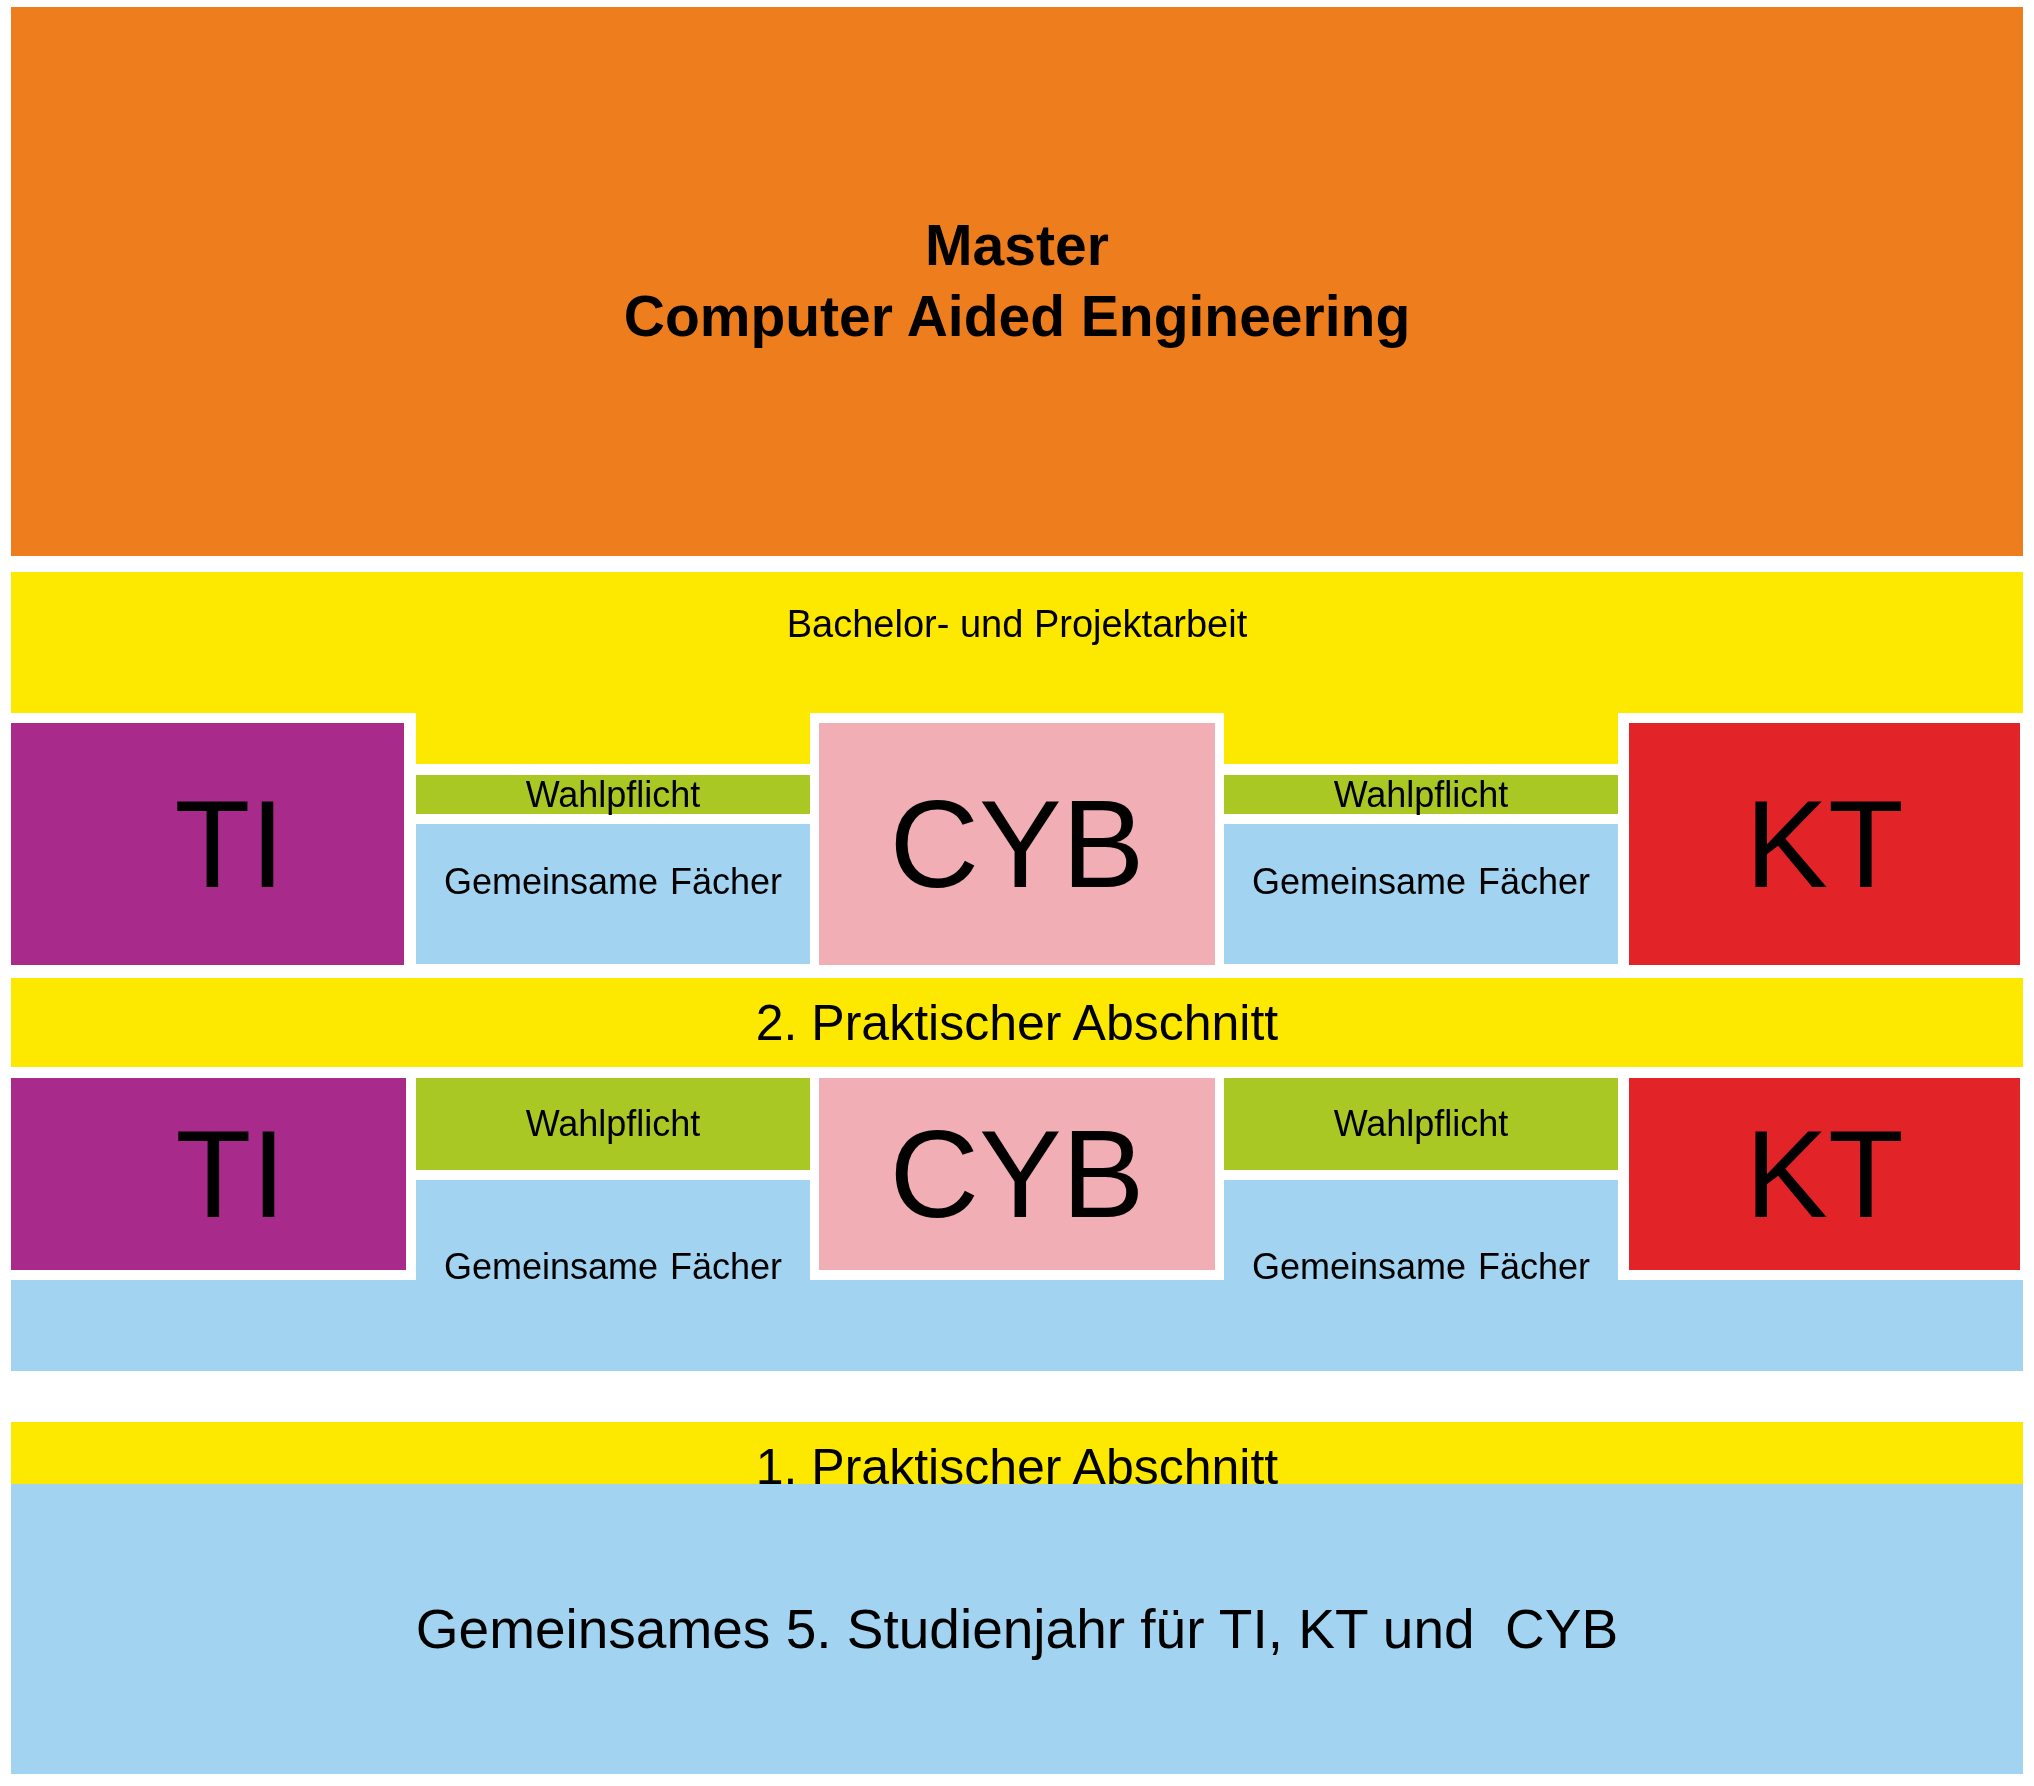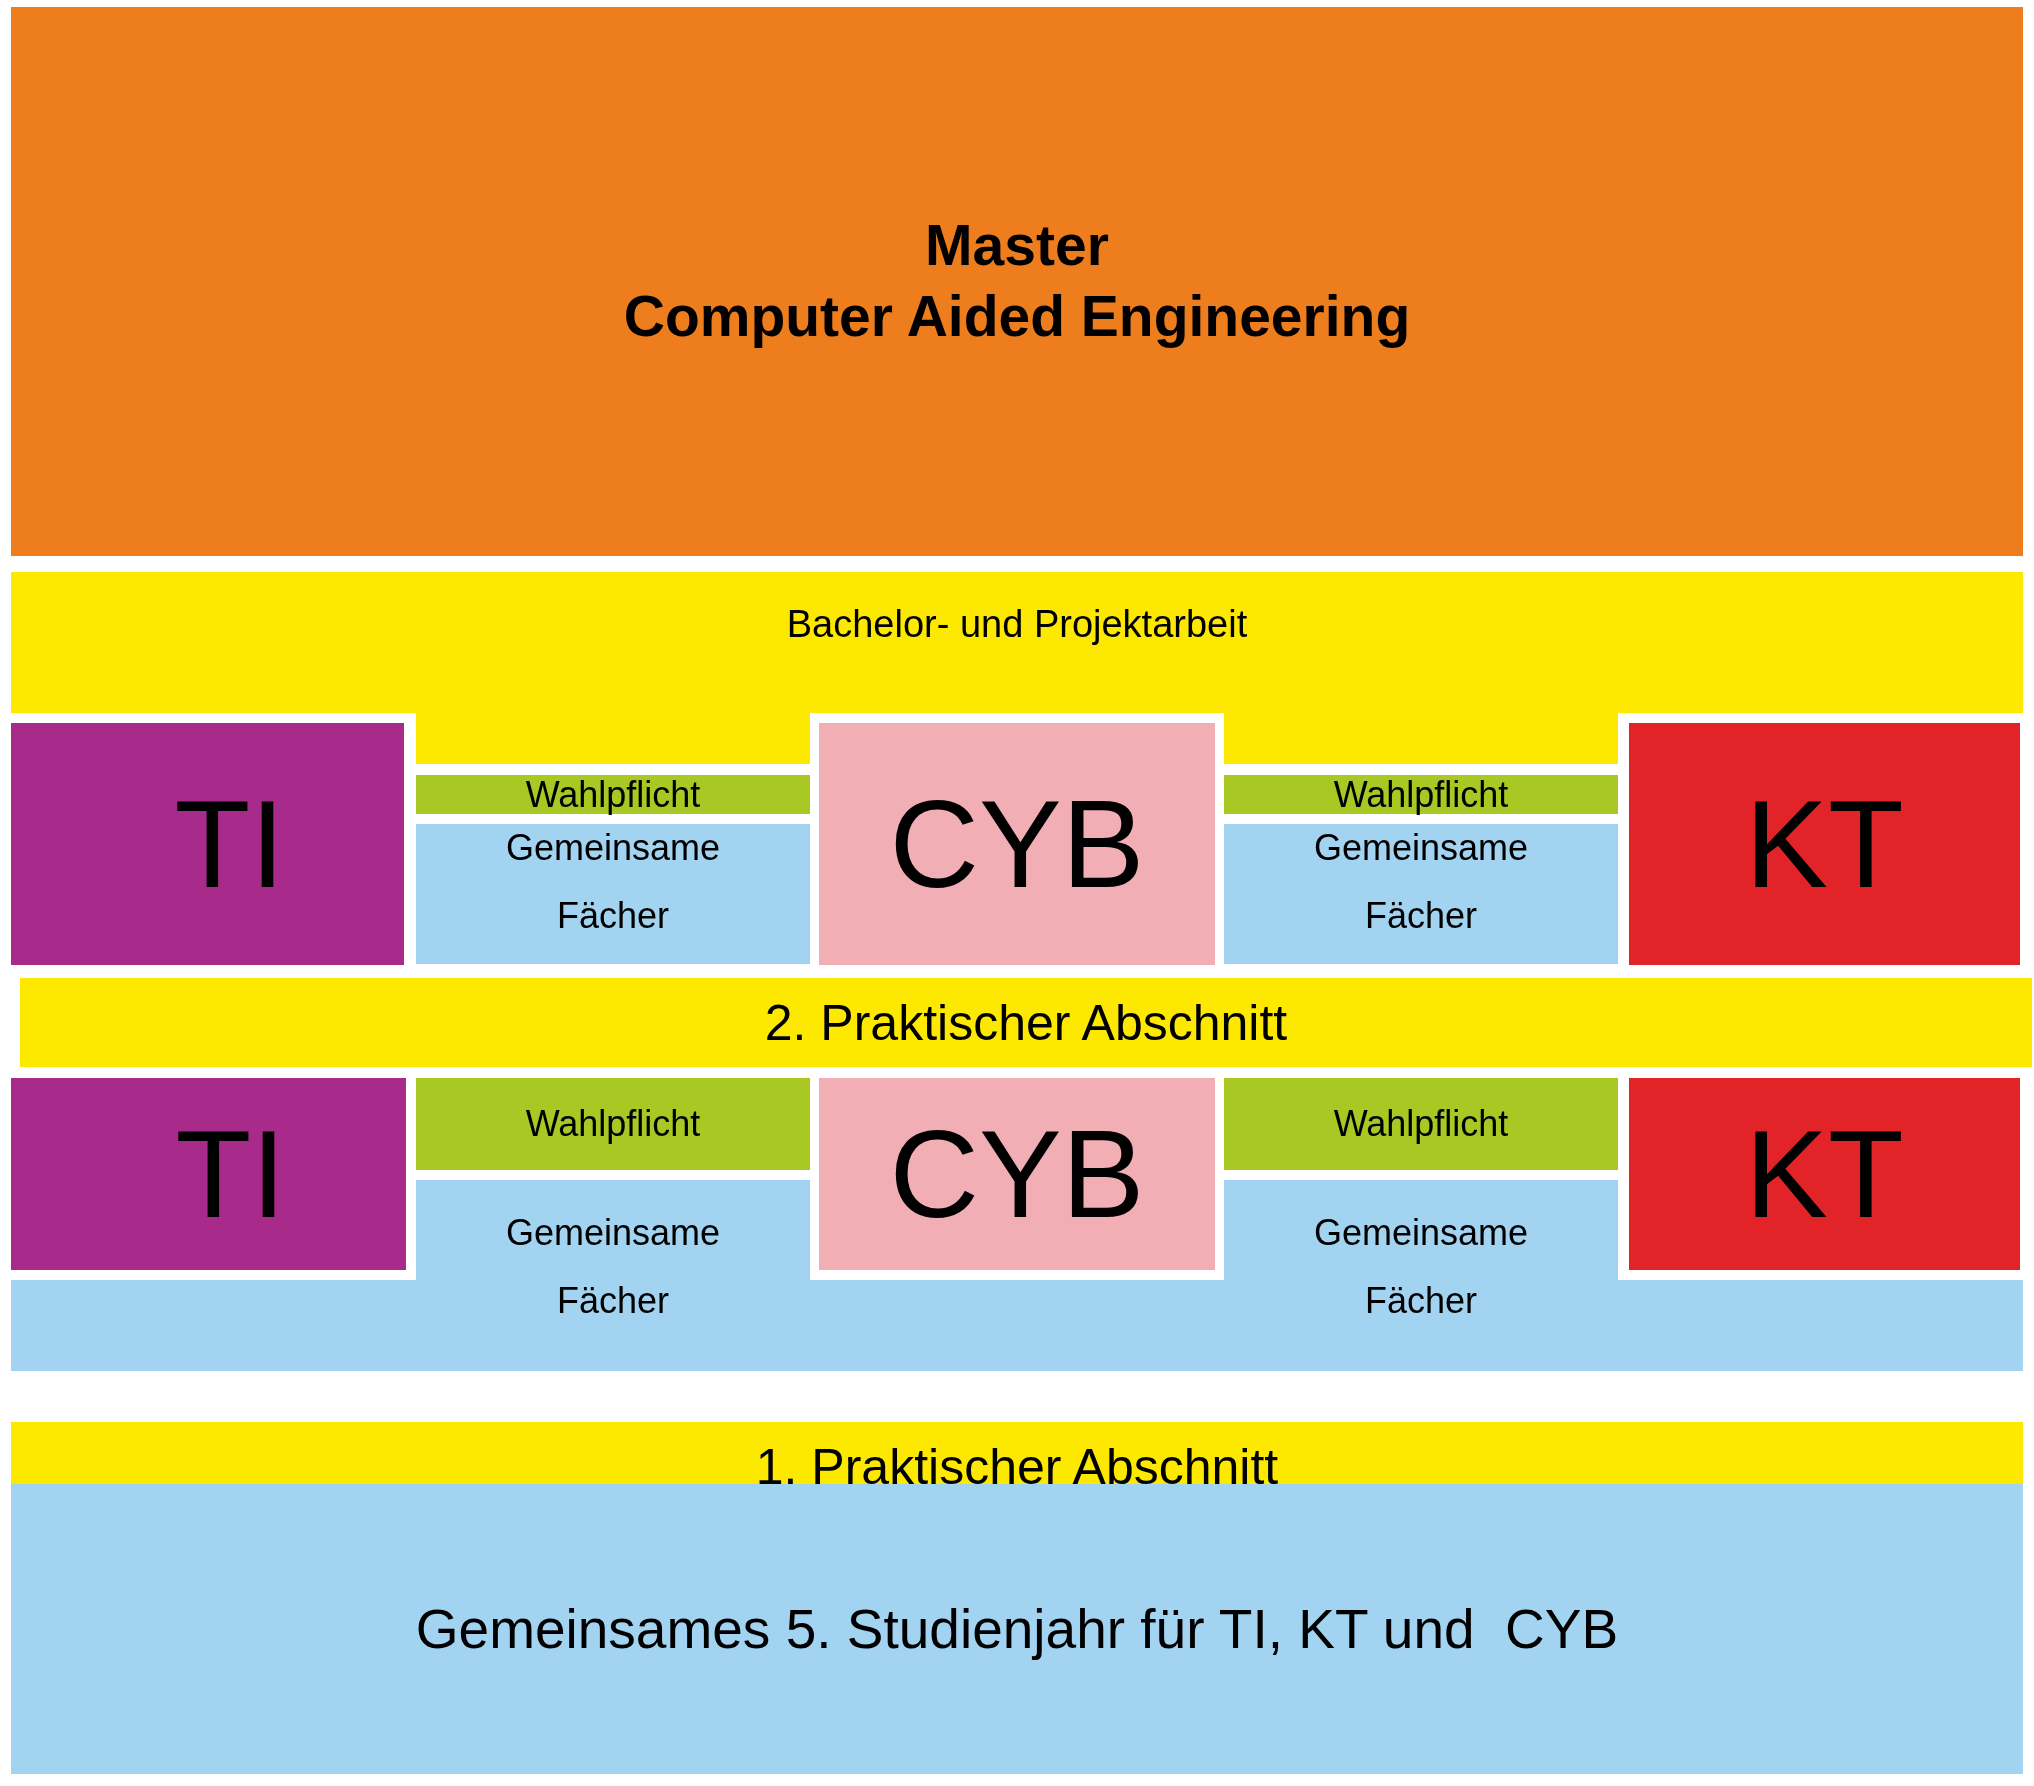--- a/index.html
+++ b/index.html
@@ -6,21 +6,21 @@
     --orange:#ee7d1d; --yellow:#fde800; --green:#aac824; --magenta:#a82a8a;
     --pink:#f2aeb5; --red:#e22428; --blue:#a2d3f0; --text:#000000; --background:#ffffff;
   }
   html,body{margin:0;padding:0;background:var(--background);}
   .canvas{
     position:relative; width:2034px; height:1787px; background:var(--background);
     font-family:"Liberation Sans", sans-serif; color:var(--text); overflow:hidden;
   }
   .abs{position:absolute; box-sizing:border-box;}
   .center{display:flex; align-items:center; justify-content:center; text-align:center;}
-  .col{display:flex; flex-direction:column; align-items:center; justify-content:center; text-align:center;gap:12px;}
+  .col{display:flex; flex-direction:row; align-items:center; justify-content:center; text-align:center;gap:12px;}
 
   .orange-bg{background:var(--orange);}
   .yellow-bg{background:var(--yellow);}
   .green-bg{background:var(--green);}
   .magenta-bg{background:var(--magenta);padding-left:44px;}
   .pink-bg{background:var(--pink);}
   .red-bg{background:var(--red);}
   .blue-bg{background:var(--blue);}
   .frame{background:var(--background); z-index:2;}
 
@@ -74,21 +74,21 @@
   <div class="abs magenta-bg center prog-box" style="left:11px; top:723px; width:393px; height:242px;">
     <span class="big-letters">TI</span>
   </div>
   <div class="abs pink-bg center prog-box" style="left:819px; top:723px; width:396px; height:242px;">
     <span class="big-letters">CYB</span>
   </div>
   <div class="abs red-bg center prog-box" style="left:1629px; top:723px; width:391px; height:242px;">
     <span class="big-letters">KT</span>
   </div>
 
-  <div class="abs yellow-bg center band" style="left:11px; top:978px; width:2012px; height:89px;margin-left:9px;">
+  <div class="abs yellow-bg center band" style="left:11px; top:978px; width:2012px; height:89px;">
     <span class="band-large-text">2. Praktischer Abschnitt</span>
   </div>
 
   <div class="abs frame" style="left:0px; top:1067px; width:416px; height:213px;"></div>
   <div class="abs frame" style="left:810px; top:1067px; width:414px; height:213px;"></div>
   <div class="abs frame" style="left:1618px; top:1067px; width:416px; height:213px;"></div>
 
   <div class="abs green-bg center column" style="left:416px; top:1078px; width:394px; height:92px;">
     <span class="small-label">Wahlpflicht</span>
   </div>

